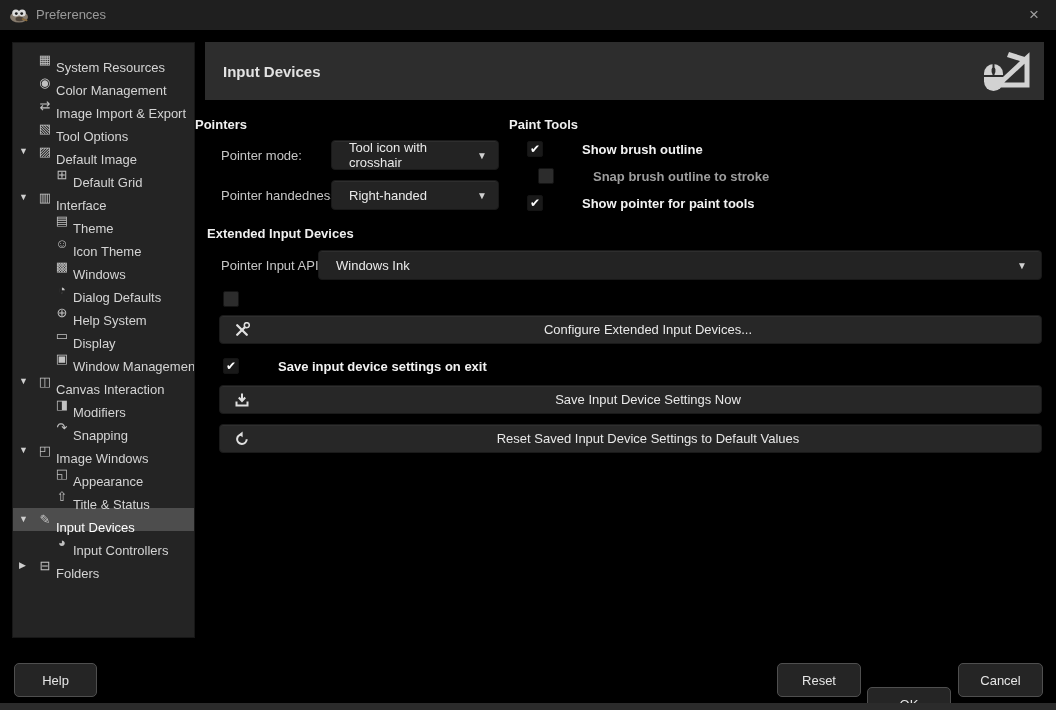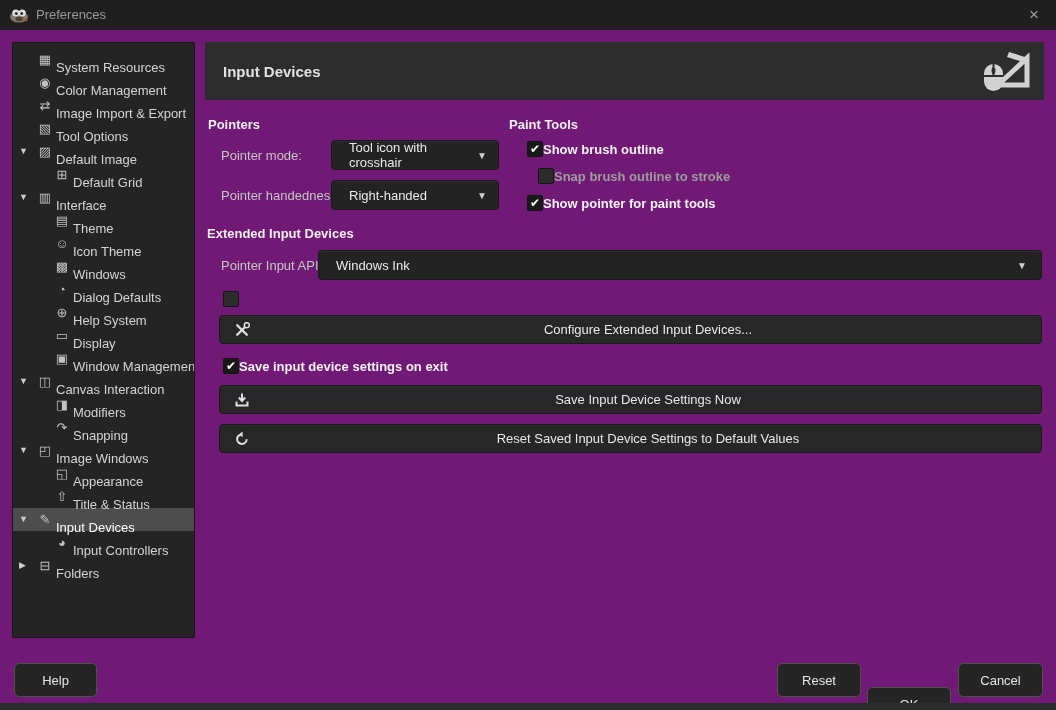--- a/index.html
+++ b/index.html
@@ -1,18 +1,18 @@
 <!DOCTYPE html>
 <html><head>
 <meta charset="utf-8">
 <style>
   * { margin:0; padding:0; box-sizing:border-box; }
   html,body { background:#1a1a1a; }
   body { font-family:"Liberation Sans", sans-serif; }
-  .window { position:relative; width:1056px; height:710px; background:#701a75; overflow:hidden; }
+  .window { position:relative; width:1056px; height:710px; background:#000000; overflow:hidden; }
 
   
   .titlebar { position:absolute; left:0; top:0; width:1056px; height:30px; background:#1f1f1f; }
   .titlebar .wilber { position:absolute; left:9px; top:7px; }
   .titlebar .title { position:absolute; left:36px; top:7px; font-size:13px; color:#9a9a9a; }
   .close-btn { position:absolute; right:10px; top:4px; width:24px; height:22px; color:#9f9f9f;
                font-size:17px; line-height:22px; text-align:center; cursor:default; }
 
   
   .sidebar { position:absolute; left:12px; top:42px; width:183px; height:596px;
@@ -37,21 +37,21 @@
   .dropdown { position:absolute; height:30px; background:#232323; border:1px solid #191919;
               border-radius:4px; box-shadow:inset 0 1px 0 rgba(255,255,255,0.05);
               display:flex; align-items:center; cursor:default; }
   .dropdown .dval { padding-left:17px; font-size:13px; color:#eaeaea; flex:1 1 auto; }
   .dropdown .darr { font-size:10px; color:#d0d0d0; padding-right:11px; }
 
   
   .cb-row { position:absolute; height:18px; display:flex; align-items:center; }
   .cb { width:16px; height:16px; background:#2c2c2c; border:1px solid #141414; border-radius:2px;
         font-size:12px; line-height:14px; text-align:center; color:#ffffff; flex:0 0 16px; }
-  .cb-label { font-size:13px; color:#9d9d9d; white-space:nowrap; }
+  .cb-label { padding-left:7px; font-size:13px; color:#9d9d9d; white-space:nowrap;margin-left:32px; }
   .cb-row.checked .cb { background:#191919; }
   .cb-row.checked .cb-label { font-weight:bold; color:#f2f2f2; }
 
   
   .wbtn { position:absolute; left:219px; width:823px; height:29px; background:#272727;
           border:1px solid #1a1a1a; border-radius:4px; box-shadow:inset 0 1px 0 rgba(255,255,255,0.04);
           display:flex; align-items:center; justify-content:center; cursor:default;padding-left:35px; }
   .wbtn .wicon { position:absolute; left:14px; top:6px; }
   .wbtn .wlabel { font-size:13px; color:#e8e8e8; }
 
@@ -205,21 +205,21 @@
     <svg class="hicon" width="48" height="42" viewBox="0 0 48 42">
       <path d="M45 7 L45 34 L16 34 Z" fill="none" stroke="#d2d2d2" stroke-width="5" stroke-linejoin="miter"></path>
       <path d="M27 1 L46 7 L44 12 L25 6 Z" fill="#d2d2d2"></path>
       <rect x="2" y="13" width="19" height="27" rx="9.5" fill="#d2d2d2"></rect>
       <line x1="11.5" y1="13" x2="11.5" y2="25" stroke="#2d2d2d" stroke-width="2"></line>
       <line x1="2" y1="25" x2="21" y2="25" stroke="#2d2d2d" stroke-width="2"></line>
       <rect x="9.6" y="16.5" width="3.8" height="6.5" rx="1.9" fill="#2d2d2d"></rect>
     </svg>
   </div>
 
-  <div class="sect" style="left:208px; top:117px;">Pointers</div>
+  <div class="sect" style="left:195px; top:117px;">Pointers</div>
 
   <div class="flabel" style="left:221px; top:148px;">Pointer mode:</div>
   <div class="dropdown" style="left:331px; top:140px; width:168px;">
     <span class="dval">Tool icon with crosshair</span>
     <span class="darr">▼</span>
   </div>
 
   <div class="flabel" style="left:221px; top:188px;">Pointer handedness:</div>
   <div class="dropdown" style="left:331px; top:180px; width:168px;">
     <span class="dval">Right-handed</span>

